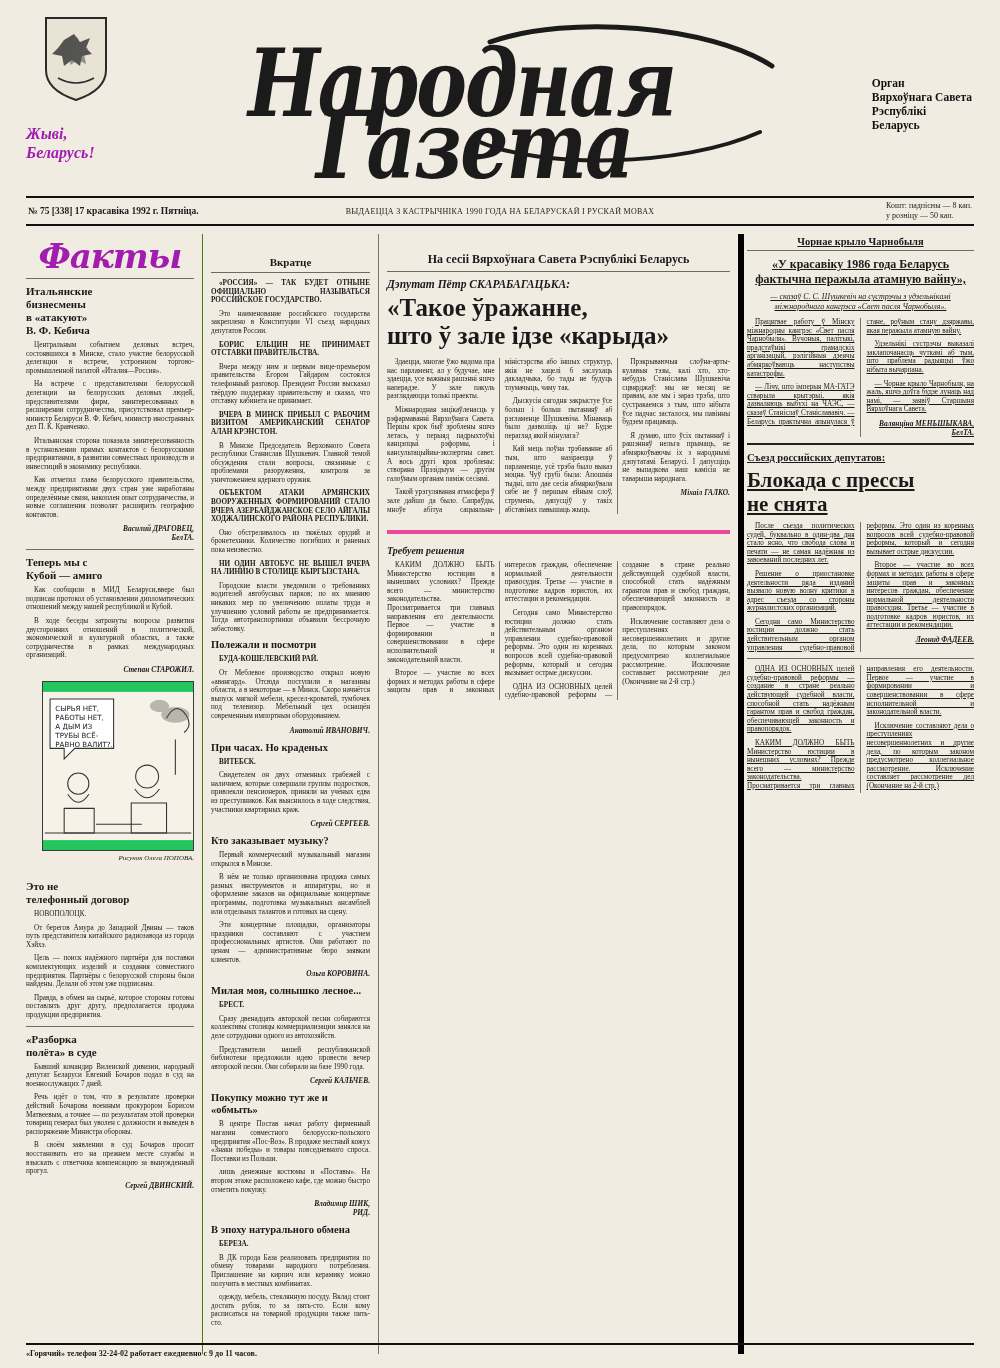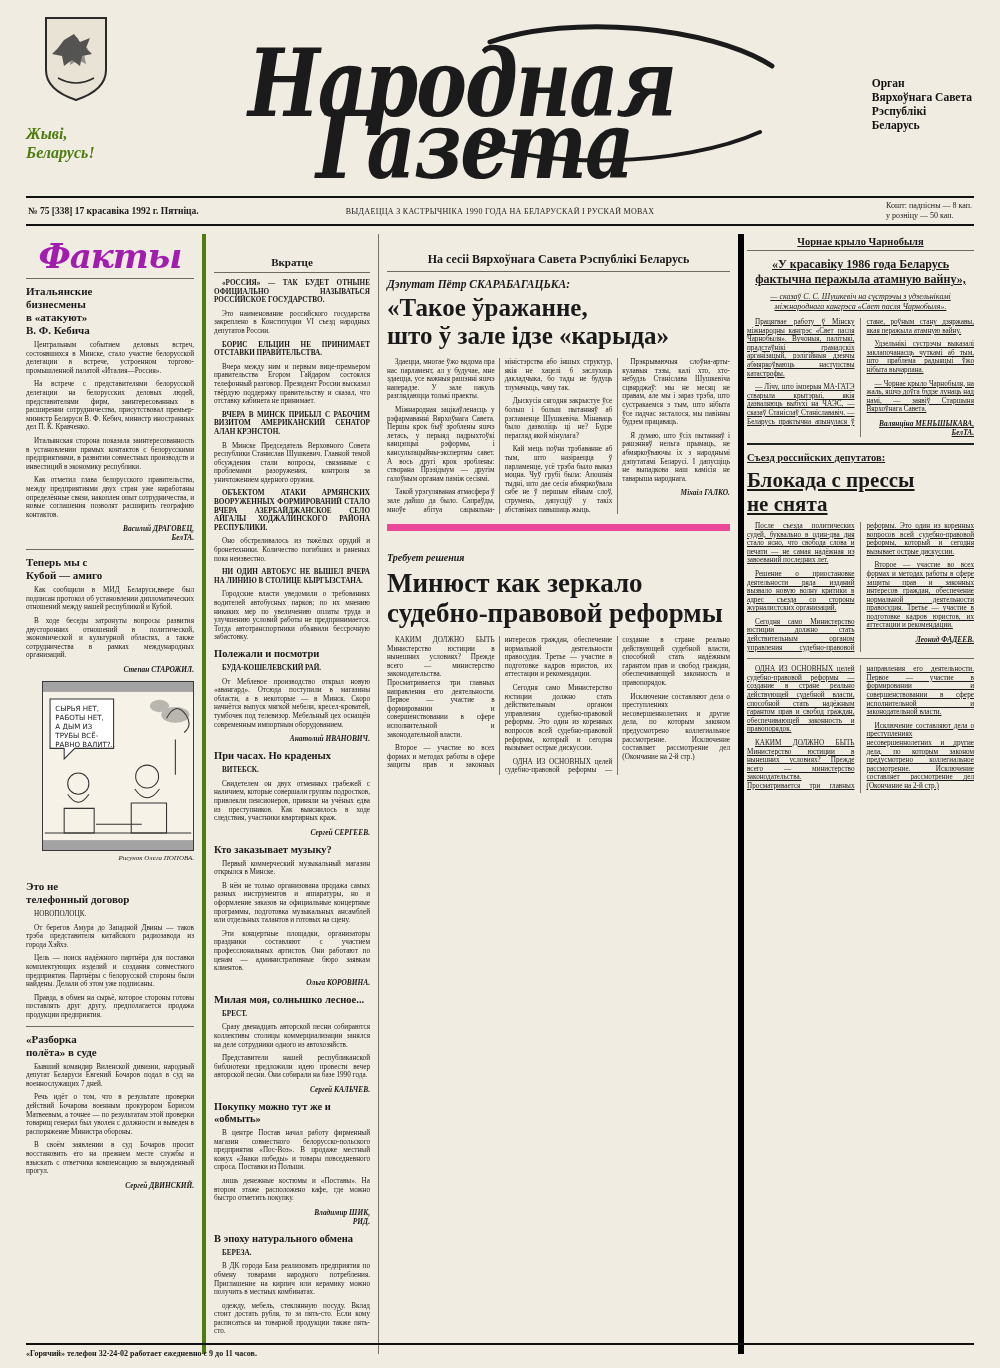--- a/index.html
+++ b/index.html
@@ -24,21 +24,21 @@
     box-sizing:border-box;
   }
   .crest{
     position:absolute;left:44px;top:16px;width:64px;height:86px;
   }
   .crest svg{display:block;}
   .zhyvi{
     position:absolute;left:26px;top:124px;
     font-family:"Liberation Serif", serif;
     font-size:16px;font-weight:bold;font-style:italic;
-    line-height:19px;color:#4d7c0f;
+    line-height:19px;color:#a21caf;
   }
   .title-wrap{
     position:absolute;left:230px;top:14px;width:540px;height:170px;
   }
   .nameplate{
     font-family:"DejaVu Serif", serif;
     font-weight:bold;
     font-style:italic;
     color:#1b1b1b;
     letter-spacing:-2px;
@@ -83,21 +83,21 @@
   .issuebar .right{position:absolute;right:2px;text-align:left;font-size:8px;line-height:10px;}
   
   .content{
     position:relative;
     margin:8px 26px 0 26px;
     display:flex;
     gap:0;
     height:1120px;
   }
   .colA{width:176px;padding-right:8px;box-sizing:border-box;}
-  .colB{width:176px;padding:0 8px;box-sizing:border-box;border-left:4px solid #4d7c0f;}
+  .colB{width:176px;padding:0 8px;box-sizing:border-box;border-left:1px solid #4d7c0f;}
   .colC{flex:1;padding:0 8px;box-sizing:border-box;border-left:1px solid #7a7468;}
   .colD{width:236px;padding-left:3px;box-sizing:border-box;border-left:6px solid #000000;text-decoration:underline;}
   .rubric-logo{
     text-align:center;
     font-family:"DejaVu Serif",serif;
     font-style:italic;font-weight:bold;
     font-size:34px;
     color:#a21caf;
     margin:2px 0 2px 0;
     letter-spacing:-1px;
@@ -120,21 +120,21 @@
   .hr2{border-bottom:2px solid #222;margin:6px 0;}
   
   .ital-head{
     font-weight:bold;font-size:11px;line-height:13px;margin:6px 0 4px 0;
   }
   
   .cartoon{
     border:1px solid #3a3a3a;
     height:168px;
     margin:6px 0 3px 16px;
-    background:#a3a3a3;
+    background:#22c55e;
     position:relative;
     overflow:hidden;
   }
   .cartoon-caption{font-size:7px;text-align:right;font-style:italic;margin-bottom:18px;}
   
   .sec-head{
     font-size:12px;font-weight:bold;text-align:center;margin:18px 0 4px 0;
   }
   .deputat{
     font-size:11.5px;font-weight:bold;font-style:italic;margin:6px 0 4px 0;
@@ -149,23 +149,23 @@
   .bighead2{
     font-family:"Liberation Serif",serif;
     font-weight:bold;
     font-size:27px;line-height:30px;
     text-align:left;
     margin:2px 0 8px 0;
   }
   .cols2{column-count:2;column-gap:12px;column-rule:1px solid #7a7468;}
   .cols3{column-count:3;column-gap:10px;column-rule:1px solid #7a7468;}
   .minjust{
-    margin-top:10px;
-    border-top:7px solid #ec4899;
-    padding-top:14px;
+    margin-top:16px;
+    border-top:4px solid #ec4899;
+    padding-top:4px;
   }
   
   .d-head{
     font-size:10.5px;font-weight:bold;text-align:center;margin:2px 0 3px 0;
   }
   .d-lead{
     font-size:12px;font-weight:bold;line-height:15px;text-align:center;margin:3px 0 5px 0;
   }
   .d-sub{
     font-size:8px;font-style:italic;text-align:center;line-height:10px;margin:0 0 6px 0;
@@ -278,21 +278,21 @@
             <ellipse cx="150" cy="26" rx="16" ry="9"></ellipse>
             <ellipse cx="132" cy="16" rx="11" ry="7"></ellipse>
           </g>
         </svg>
       </div>
       <div class="cartoon-caption">Рисунок Олега ПОПОВА.</div>
 
       <div class="ital-head" style="white-space:pre-line;">Это не
 телефонный договор</div>
       <p class="t">НОВОПОЛОЦК.</p>
-      <p class="t">От берегов Амура до Западной Двины — таков трэба представителя китайского радиозавода из города Хэйхэ.</p>
+      <p class="t">От берегов Амура до Западной Двины — таков путь представителя китайского радиозавода из города Хэйхэ.</p>
       <p class="t">Цель — поиск надёжного партнёра для поставки комплектующих изделий и создания совместного предприятия. Партнёры с белорусской стороны были найдены. Делали об этом уже подписаны.</p>
       <p class="t">Правда, в обмен на сырьё, которое стороны готовы поставлять друг другу, предполагается продажа продукции предприятия.</p>
       <div class="hr"></div>
 
       <div class="ital-head" style="white-space:pre-line;">«Разборка
 полёта» в суде</div>
       <p class="t">Бывший командир Виленской дивизии, народный депутат Беларуси Евгений Бочаров подал в суд на военнослужащих 7 дней.</p>
       <p class="t">Речь идёт о том, что в результате проверки действий Бочарова военным прокурором Борисом Матвеевым, а точнее — по результатам этой проверки товарищ генерал был уволен с должности и выведен в распоряжение Министра обороны.</p>
       <p class="t">В своём заявлении в суд Бочаров просит восстановить его на прежнем месте службы и взыскать с ответчика компенсацию за вынужденный прогул.</p>
       <div class="sig">Сергей ДВИНСКИЙ.</div>
@@ -361,22 +361,20 @@
         <p class="t">Такой урэгуляваная атмасфера ў зале дайшо да было. Сапраўды, мноўе абітуа сацыяльна-міністэрства або іншых структур, якія не хацелі б заслухаць дакладчыка, бо тады не будуць тлумачыць, чаму так.</p>
         <p class="t">Дыскусія сягодня закрыстуе ўсе больш і больш пытанняў аб рэгламенце Шушкевіча. Мінаваць было дазволіць ці не? Будзе перагляд якой мінулага?</p>
         <p class="t">Кай мець поўна трэбаванне аб тым, што назіраецца ў парламенце, усё трэба было выказ моцна. Чуў грубі была: Апошнія тыдні, што дае сесія абмяркоўвала сябе не ў першым ейным слоў, струмень, дапусціў у такіх абставінах павышаць жыць.</p>
         <p class="t">Прэкрываючыя слоўна-арты-кулавыя тэзы, калі хто, хто-небудзь Станіслава Шушкевіча сцвярджаў: мы не месяц не правам, але мы і зараз трэба, што сустракаемся з тым, што нібыта ўсе падчас засталося, мы павінны будзем працаваць.</p>
         <p class="t">Я думаю, што ўсіх пытанняў і рашэнняў нельга прымаць, не абмяркоўваючы іх з народнымі дэпутатамі Беларусі. І дапусціць не выпадкова наш камісія не таварыша народнага.</p>
         <div class="sig">Міхаіл ГАЛКО.</div>
       </div>
 
       <div class="minjust">
         <div class="ital-head" style="font-style:italic;font-size:10px;">Требует решения</div>
-        <div class="bighead2" style="white-space:pre-line;">Минюст как зеркало
-судебно-правовой реформы</div>
         <div class="cols3">
           <p class="t">КАКИМ ДОЛЖНО БЫТЬ Министерство юстиции в нынешних условиях? Прежде всего — министерство законодательства. Просматривается три главных направления его деятельности. Первое — участие в формировании и совершенствовании в сфере исполнительной и законодательной власти.</p>
           <p class="t">Второе — участие во всех формах и методах работы в сфере защиты прав и законных интересов граждан, обеспечение нормальной деятельности правосудия. Третье — участие в подготовке кадров юристов, их аттестации и рекомендации.</p>
           <p class="t">Сегодня само Министерство юстиции должно стать действительным органом управления судебно-правовой реформы. Это один из коренных вопросов всей судебно-правовой реформы, который и сегодня вызывает острые дискуссии.</p>
           <p class="t">ОДНА ИЗ ОСНОВНЫХ целей судебно-правовой реформы — создание в стране реально действующей судебной власти, способной стать надёжным гарантом прав и свобод граждан, обеспечивающей законность и правопорядок.</p>
           <p class="t">Исключение составляют дела о преступлениях несовершеннолетних и другие дела, по которым законом предусмотрено коллегиальное рассмотрение. Исключение составляет рассмотрение дел (Окончание на 2-й стр.)</p>
         </div>
       </div>
     </div>
 

